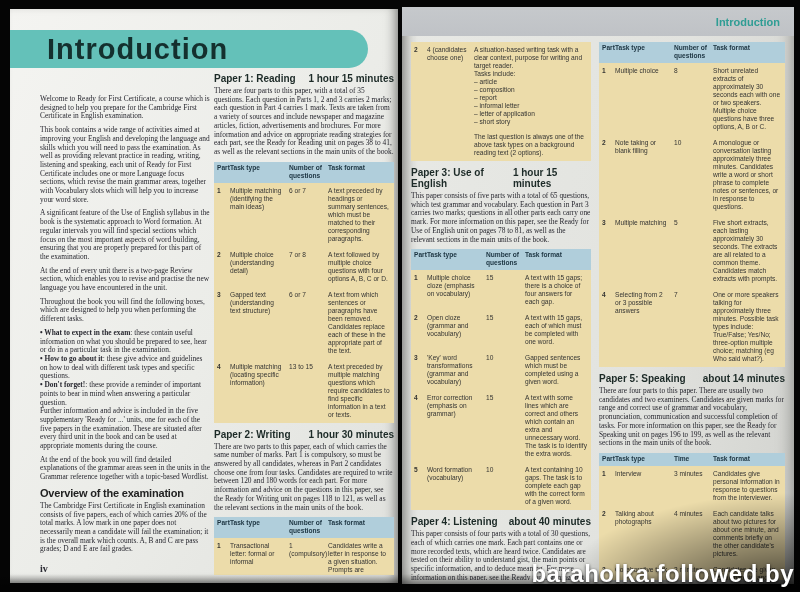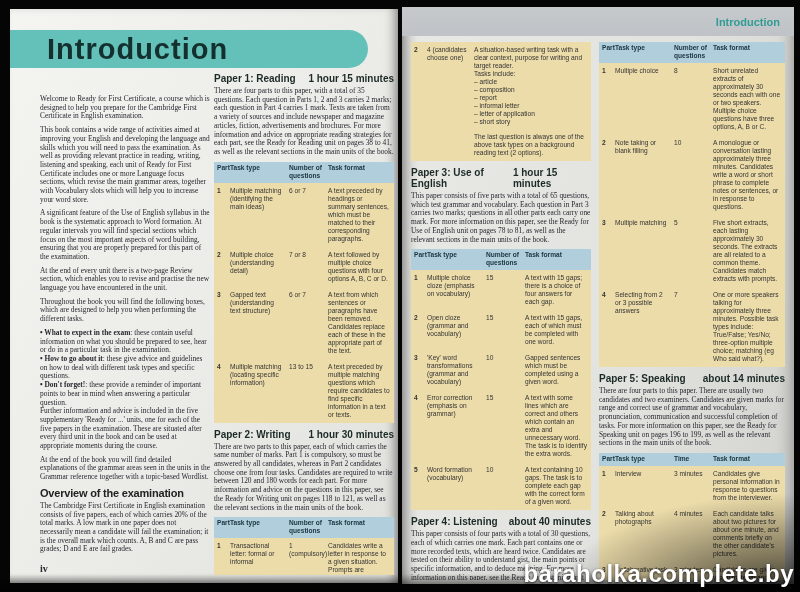--- a/index.html
+++ b/index.html
@@ -300,14 +300,14 @@
             <div>3 minutes</div>
             <div>Candidates are given visual material and then speak to each other about it in order to complete a task.</div>
           </div>
 
         </div>
       </div>
     </div>
   </div>
 
   <div class="vignette"></div>
-  <div class="watermark">baraholka.complete.by</div>
+  <div class="watermark">baraholka.followed.by</div>
 </div>
 
 </body></html>

